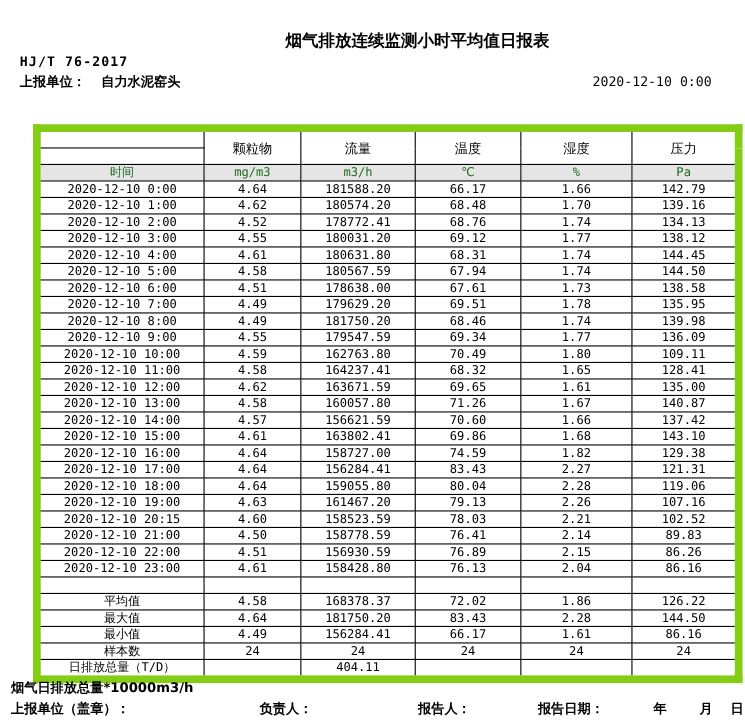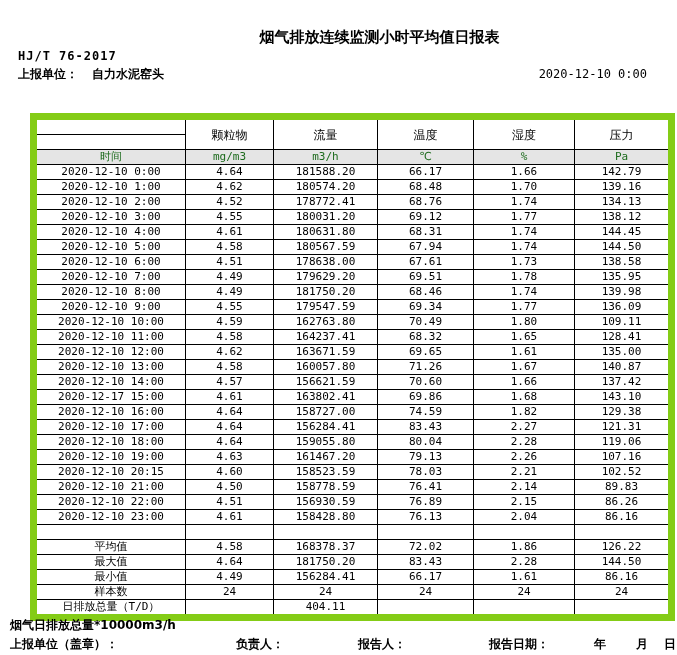--- a/index.html
+++ b/index.html
@@ -50,21 +50,21 @@
     color:#1d6b1d;
   }
   .note-line {
     position:absolute; left:10px; top:617px;
     font-size:12px; font-weight:bold;text-align:center;
   }
   .sign-line { position:absolute; top:636px; left:0; width:677px; height:16px; font-size:12px; font-weight:bold;padding-left:16px; }
   .sign-line span { position:absolute; top:0; }
   .sign-unit   { left:10px;  }
   .sign-resp   { left:236px; }
-  .sign-report { left:358px;text-align:right; }
+  .sign-report { left:380px;text-align:right; }
   .sign-rdate  { left:489px; }
   .sign-year   { left:594px; }
   .sign-month  { left:636px; }
   .sign-day    { left:664px; }
 </style>
 </head>
 <body>
 
 <div class="std">HJ/T  76-2017</div>
 <div class="title">烟气排放连续监测小时平均值日报表</div>
@@ -219,21 +219,21 @@
       </tr>
       <tr>
         <td>2020-12-10 14:00</td>
         <td>4.57</td>
         <td>156621.59</td>
         <td>70.60</td>
         <td>1.66</td>
         <td>137.42</td>
       </tr>
       <tr>
-        <td>2020-12-17 15:00</td>
+        <td>2020-12-10 15:00</td>
         <td>4.61</td>
         <td>163802.41</td>
         <td>69.86</td>
         <td>1.68</td>
         <td>143.10</td>
       </tr>
       <tr>
         <td>2020-12-10 16:00</td>
         <td>4.64</td>
         <td>158727.00</td>

